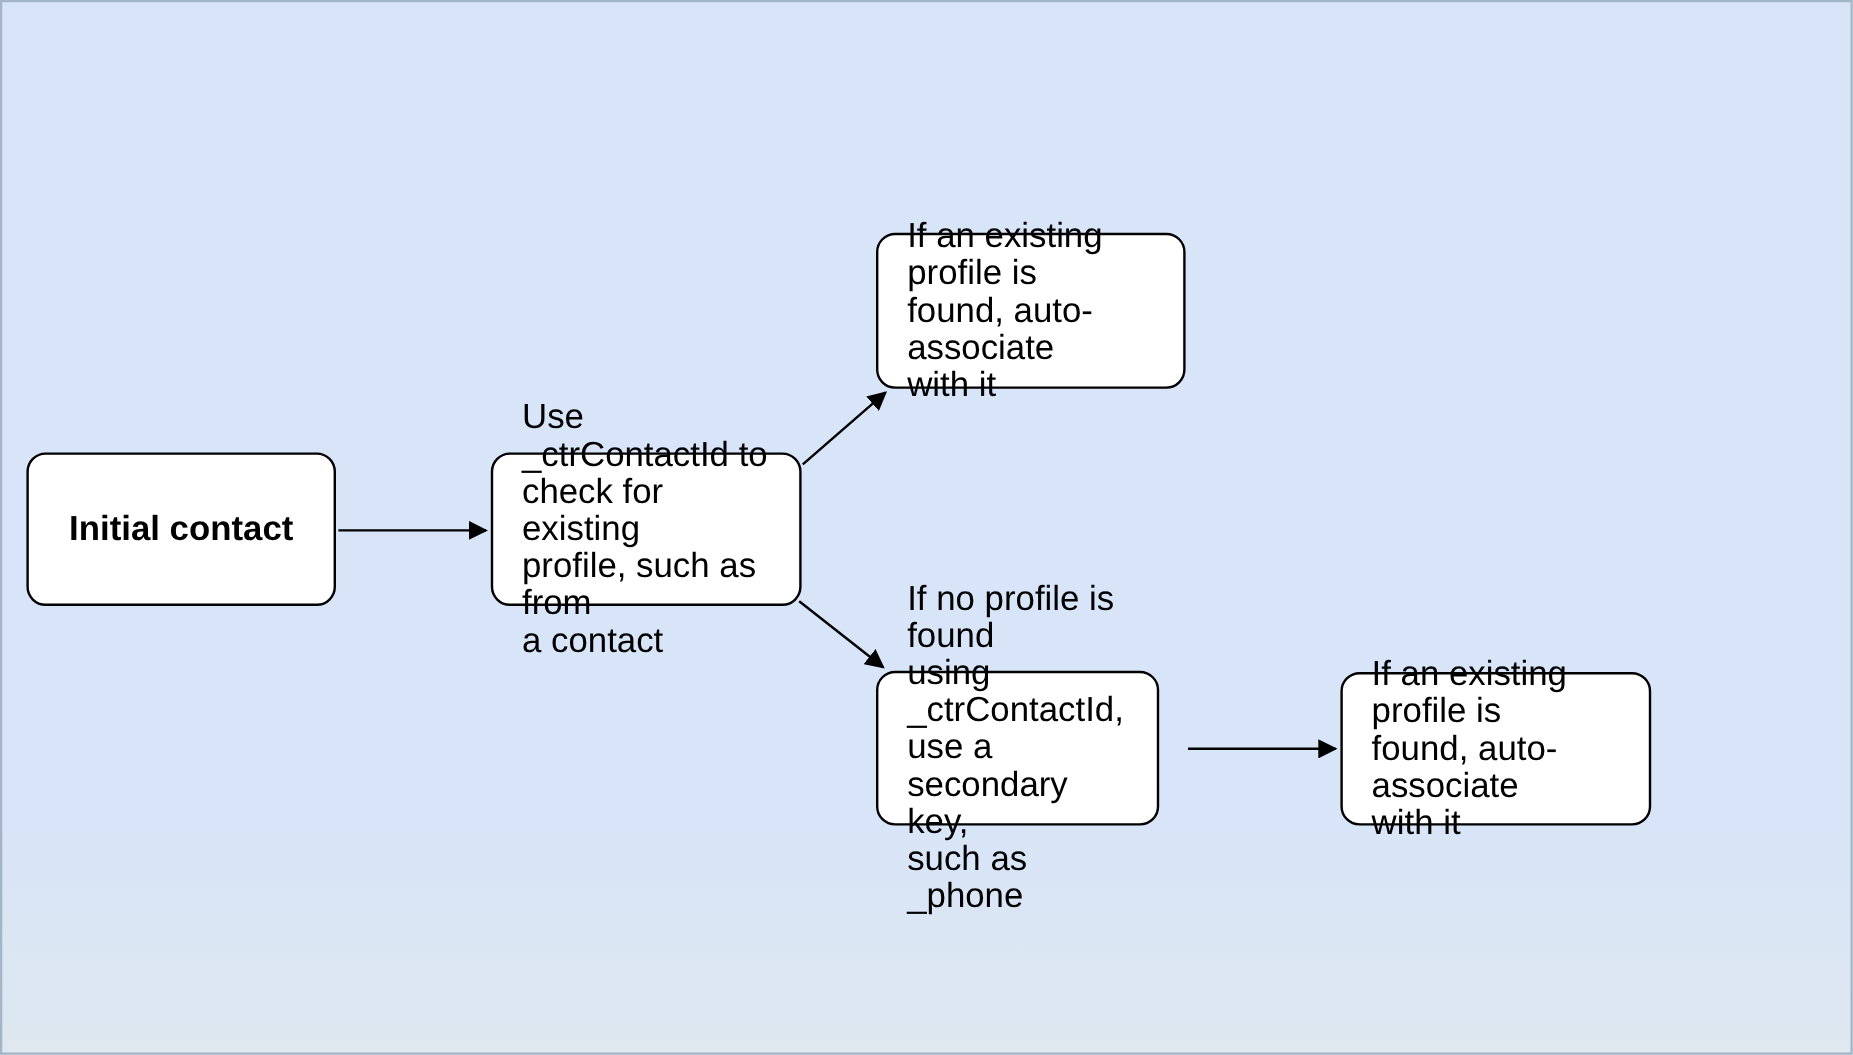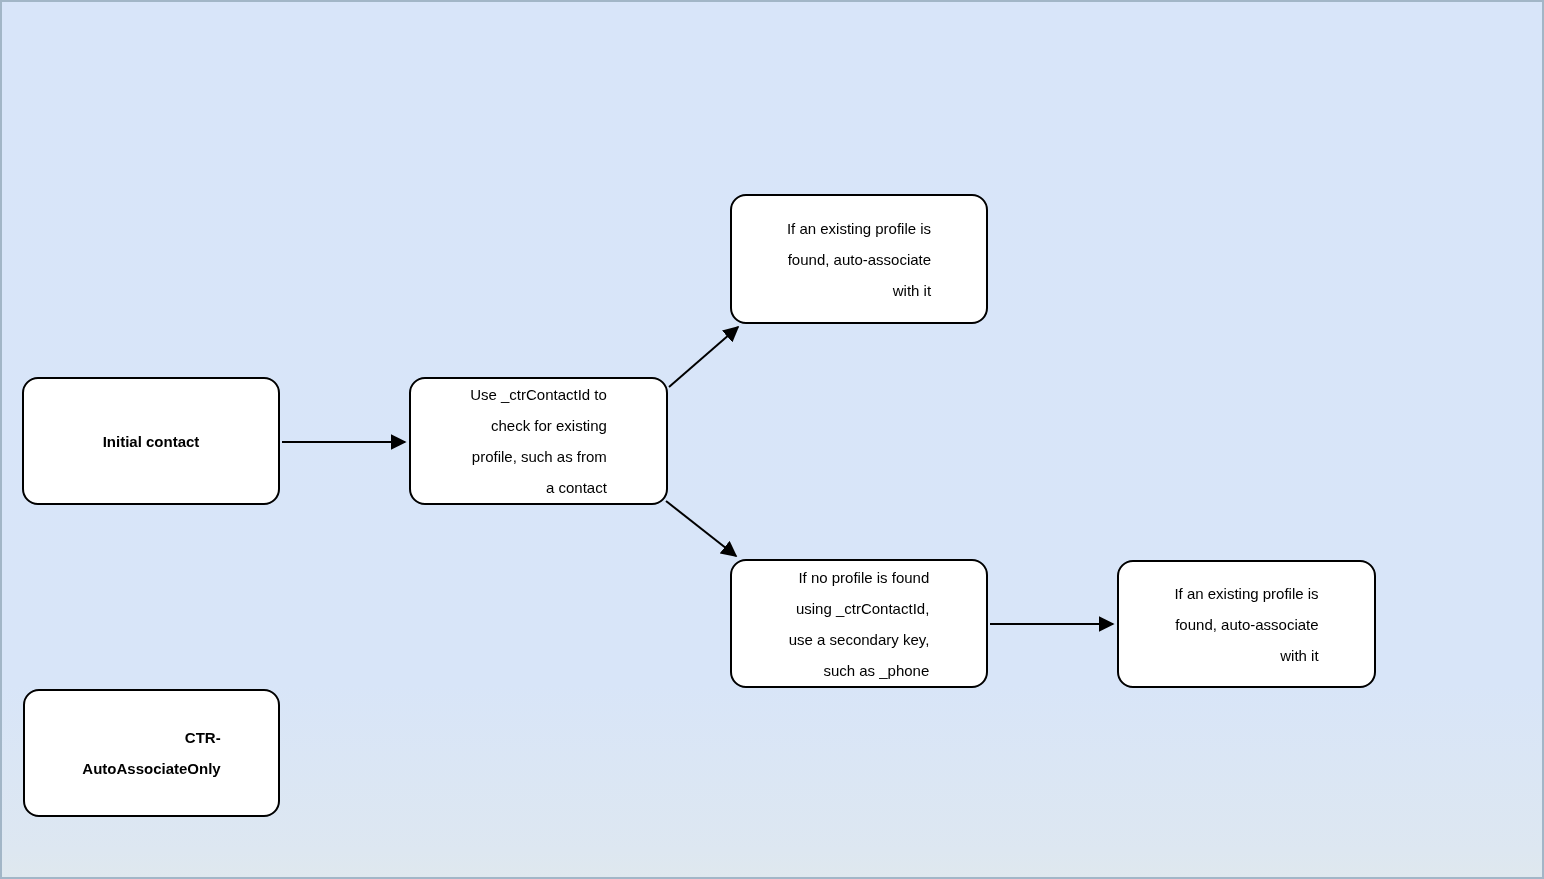--- a/index.html
+++ b/index.html
@@ -26,35 +26,35 @@
   }
   .node {
     position: absolute;
     box-sizing: border-box;
     background: #ffffff;
     border: 2px solid #000000;
     border-radius: 16px;
     display: flex;
     align-items: center;
     justify-content: center;
-    text-align: right;
-    font-size: 15px;
+    text-align: left;
+    font-size: 29px;
     line-height: 31px;
     color: #000000;
     padding: 4px 24px;
     white-space: pre-line;
   }
   .node.bold {
     font-weight: bold;
   }
   
   #node-initial-contact        { left: 20px;   top: 375px; width: 258px; height: 128px; }
   #node-check-ctrcontactid     { left: 407px;  top: 375px; width: 259px; height: 128px; }
   #node-auto-associate-top     { left: 728px;  top: 192px; width: 258px; height: 130px; }
-  #node-secondary-key          { left: 728px;  top: 557px; width: 258px; height: 129px; }
+  #node-secondary-key          { left: 728px;  top: 557px; width: 236px; height: 129px; }
   #node-auto-associate-right   { left: 1115px; top: 558px; width: 259px; height: 128px; }
   #node-ctr-autoassociateonly  { left: 21px;   top: 687px; width: 257px; height: 128px; }
 </style>
 </head>
 <body>
 
 <div class="canvas">
 
   <svg class="edges-layer" width="1544" height="879" viewBox="0 0 1544 879" xmlns="http://www.w3.org/2000/svg">
     <defs>
@@ -81,16 +81,14 @@
 
   <div class="node" id="node-secondary-key">If no profile is found
 using _ctrContactId,
 use a secondary key,
 such as _phone</div>
 
   <div class="node" id="node-auto-associate-right">If an existing profile is
 found, auto-associate
 with it</div>
 
-  <div class="node bold" id="node-ctr-autoassociateonly">CTR-
-AutoAssociateOnly</div>
 
 </div>
 
 </body></html>

